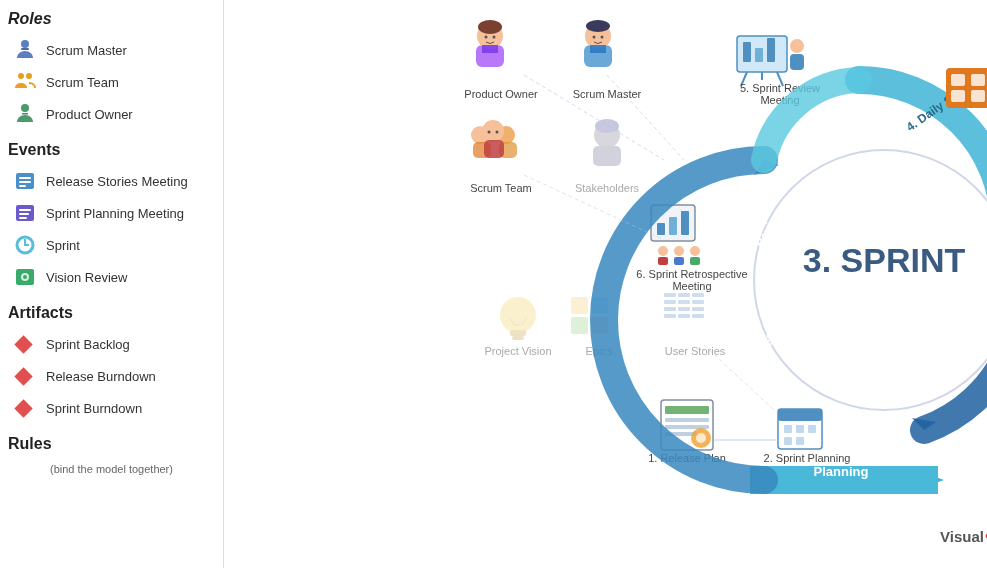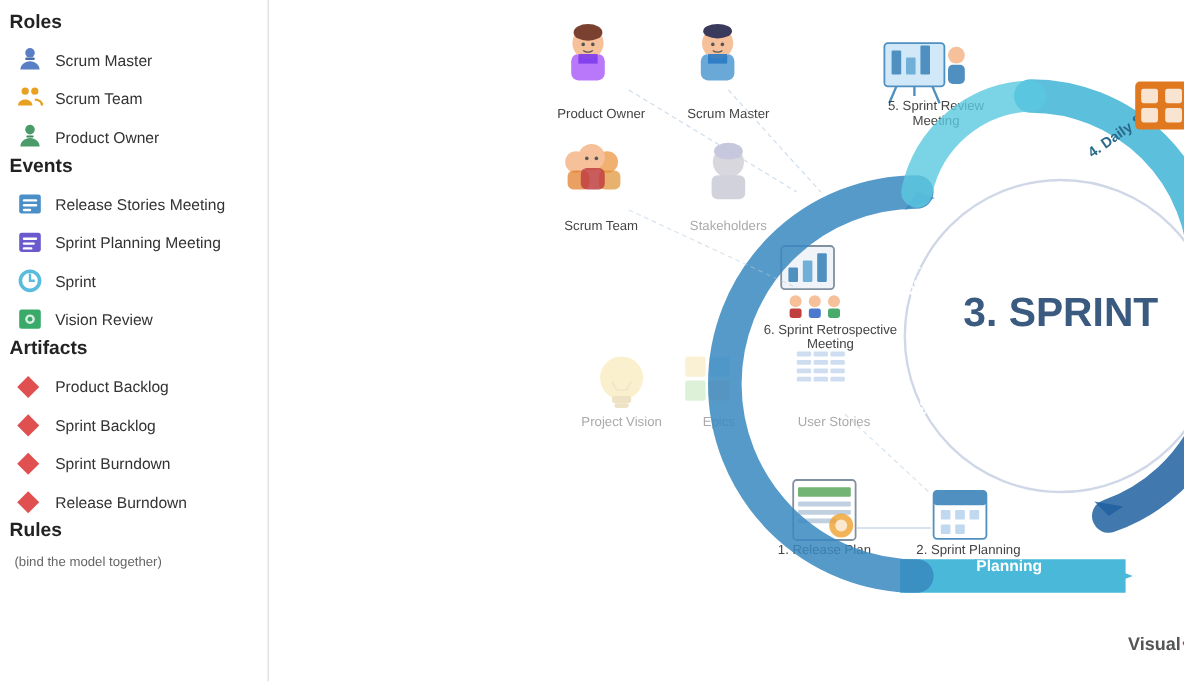--- a/index.html
+++ b/index.html
@@ -21,23 +21,23 @@
       overflow-y: auto;
       font-size: 13px;
       color: #333;
     }
 
     .sidebar-section-title {
       font-size: 16px;
       font-weight: bold;
       color: #222;
       margin-bottom: 6px;
-      margin-top: 0;
-    }
-    .sidebar-section-title:first-child { margin-top: 0; }
+      margin-top: 11px;
+    }
+    .sidebar-section-title:first-child { margin-top: 0; font-style: italic; }
 
     .sidebar-item {
       display: flex;
       align-items: center;
       padding: 3px 4px;
       cursor: pointer;
       border-radius: 3px;
     }
 
     .sidebar-icon {
@@ -153,50 +153,44 @@
         <circle cx="11" cy="11" r="4" fill="white" opacity="0.8"></circle>
         <circle cx="11" cy="11" r="2" fill="#3aaa6a"></circle>
       </svg>
     </div>
     <span class="sidebar-label">Vision Review</span>
   </div>
 
 
   <div class="sidebar-section-title">Artifacts</div>
 
+
   <div class="sidebar-item">
     <div class="sidebar-icon" style="display:flex;align-items:center;justify-content:center;">
       <div style="width:13px;height:13px;background:#e05050;transform:rotate(45deg);margin-right:3px;"></div>
     </div>
-    <span class="sidebar-label">Product Backlog</span>
+    <span class="sidebar-label">Sprint Backlog</span>
   </div>
 
   <div class="sidebar-item">
     <div class="sidebar-icon" style="display:flex;align-items:center;justify-content:center;">
       <div style="width:13px;height:13px;background:#e05050;transform:rotate(45deg);margin-right:3px;"></div>
     </div>
-    <span class="sidebar-label">Sprint Backlog</span>
+    <span class="sidebar-label">Release Burndown</span>
   </div>
 
   <div class="sidebar-item">
     <div class="sidebar-icon" style="display:flex;align-items:center;justify-content:center;">
       <div style="width:13px;height:13px;background:#e05050;transform:rotate(45deg);margin-right:3px;"></div>
     </div>
     <span class="sidebar-label">Sprint Burndown</span>
   </div>
 
-  <div class="sidebar-item">
-    <div class="sidebar-icon" style="display:flex;align-items:center;justify-content:center;">
-      <div style="width:13px;height:13px;background:#e05050;transform:rotate(45deg);margin-right:3px;"></div>
-    </div>
-    <span class="sidebar-label">Release Burndown</span>
-  </div>
-
   <div class="sidebar-section-title">Rules</div>
-  <div style="padding:2px 4px;">
+  <div style="padding:2px 4px;text-align:center;">
     <span class="sidebar-label" style="font-size:11px;color:#666;">(bind the model together)</span>
   </div>
 
 </div>
 
 <div class="main-content">
   <svg class="diagram-svg" viewBox="0 0 763 568" xmlns="http://www.w3.org/2000/svg">
 
     <rect width="763" height="568" fill="white"></rect>
 

